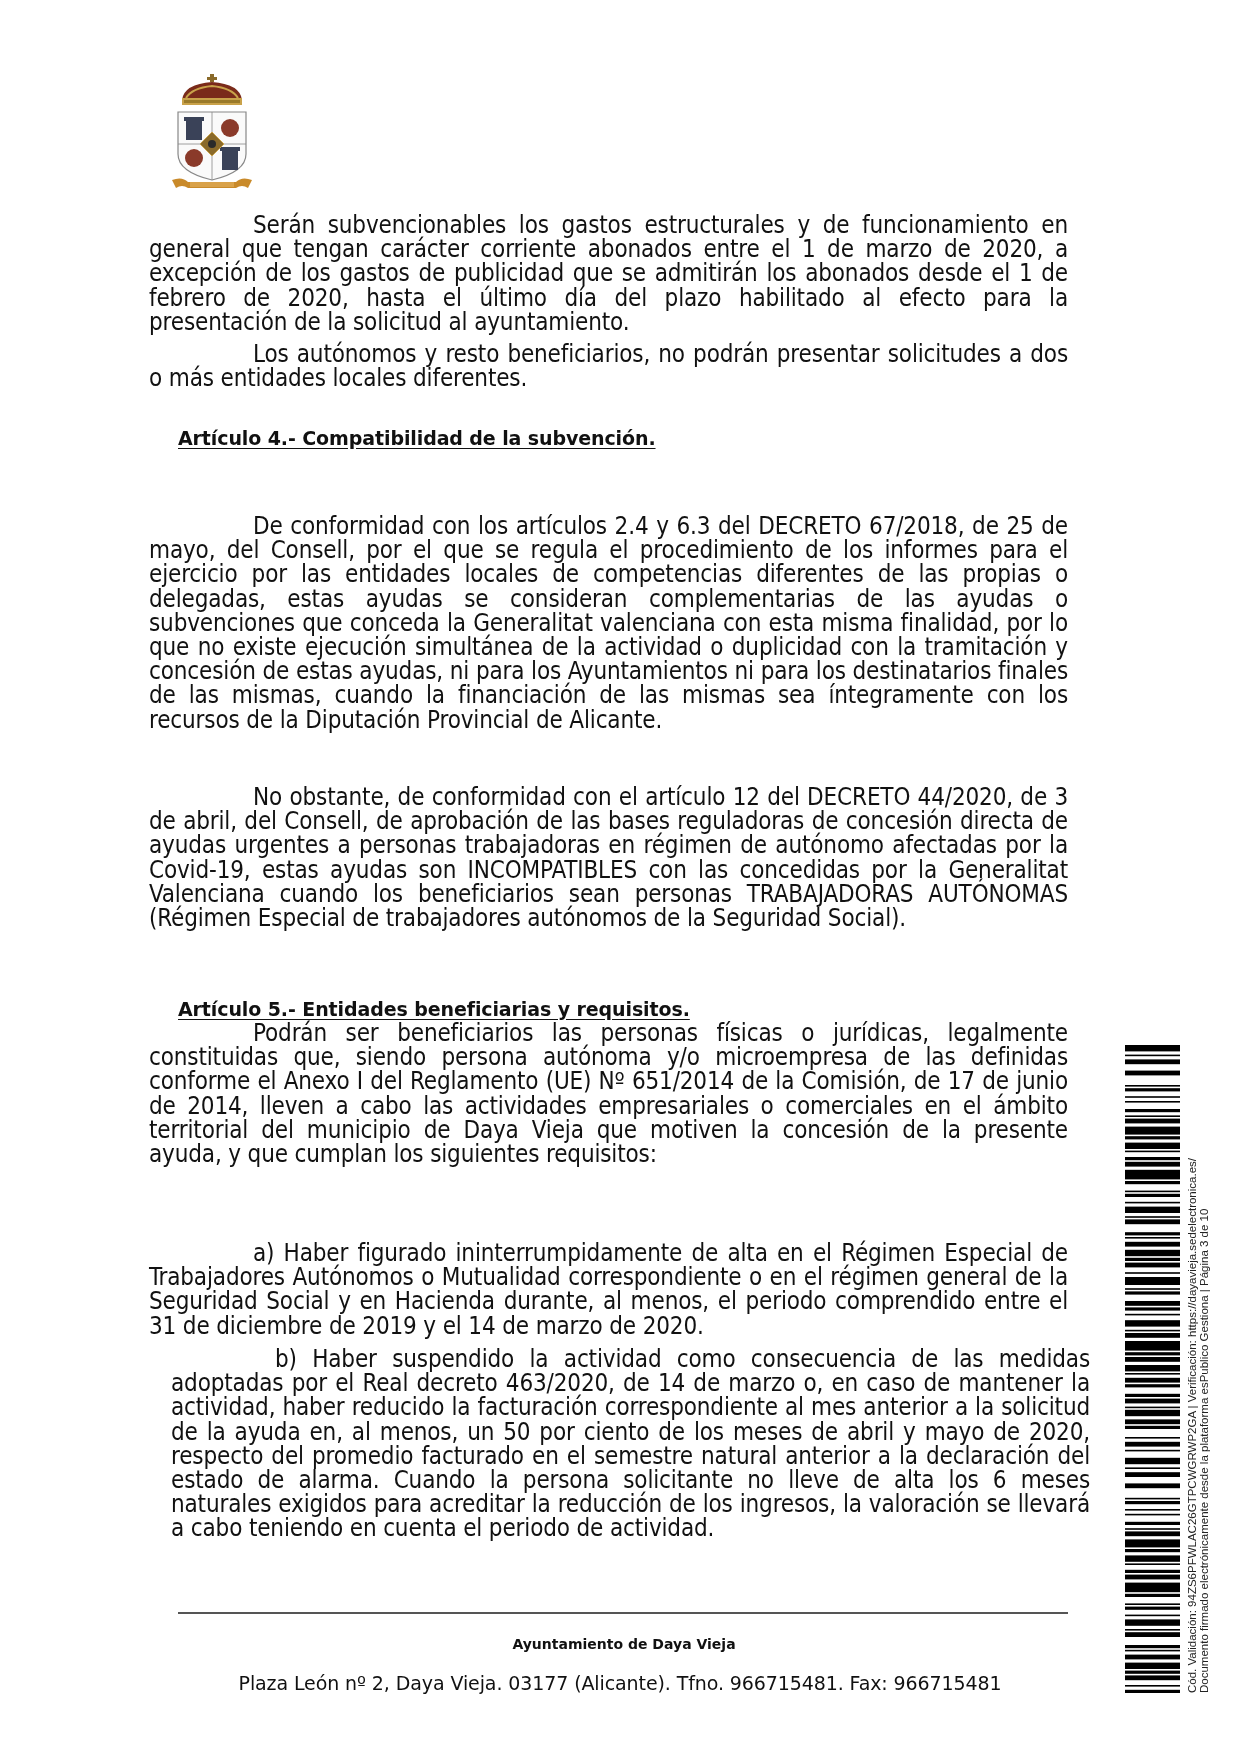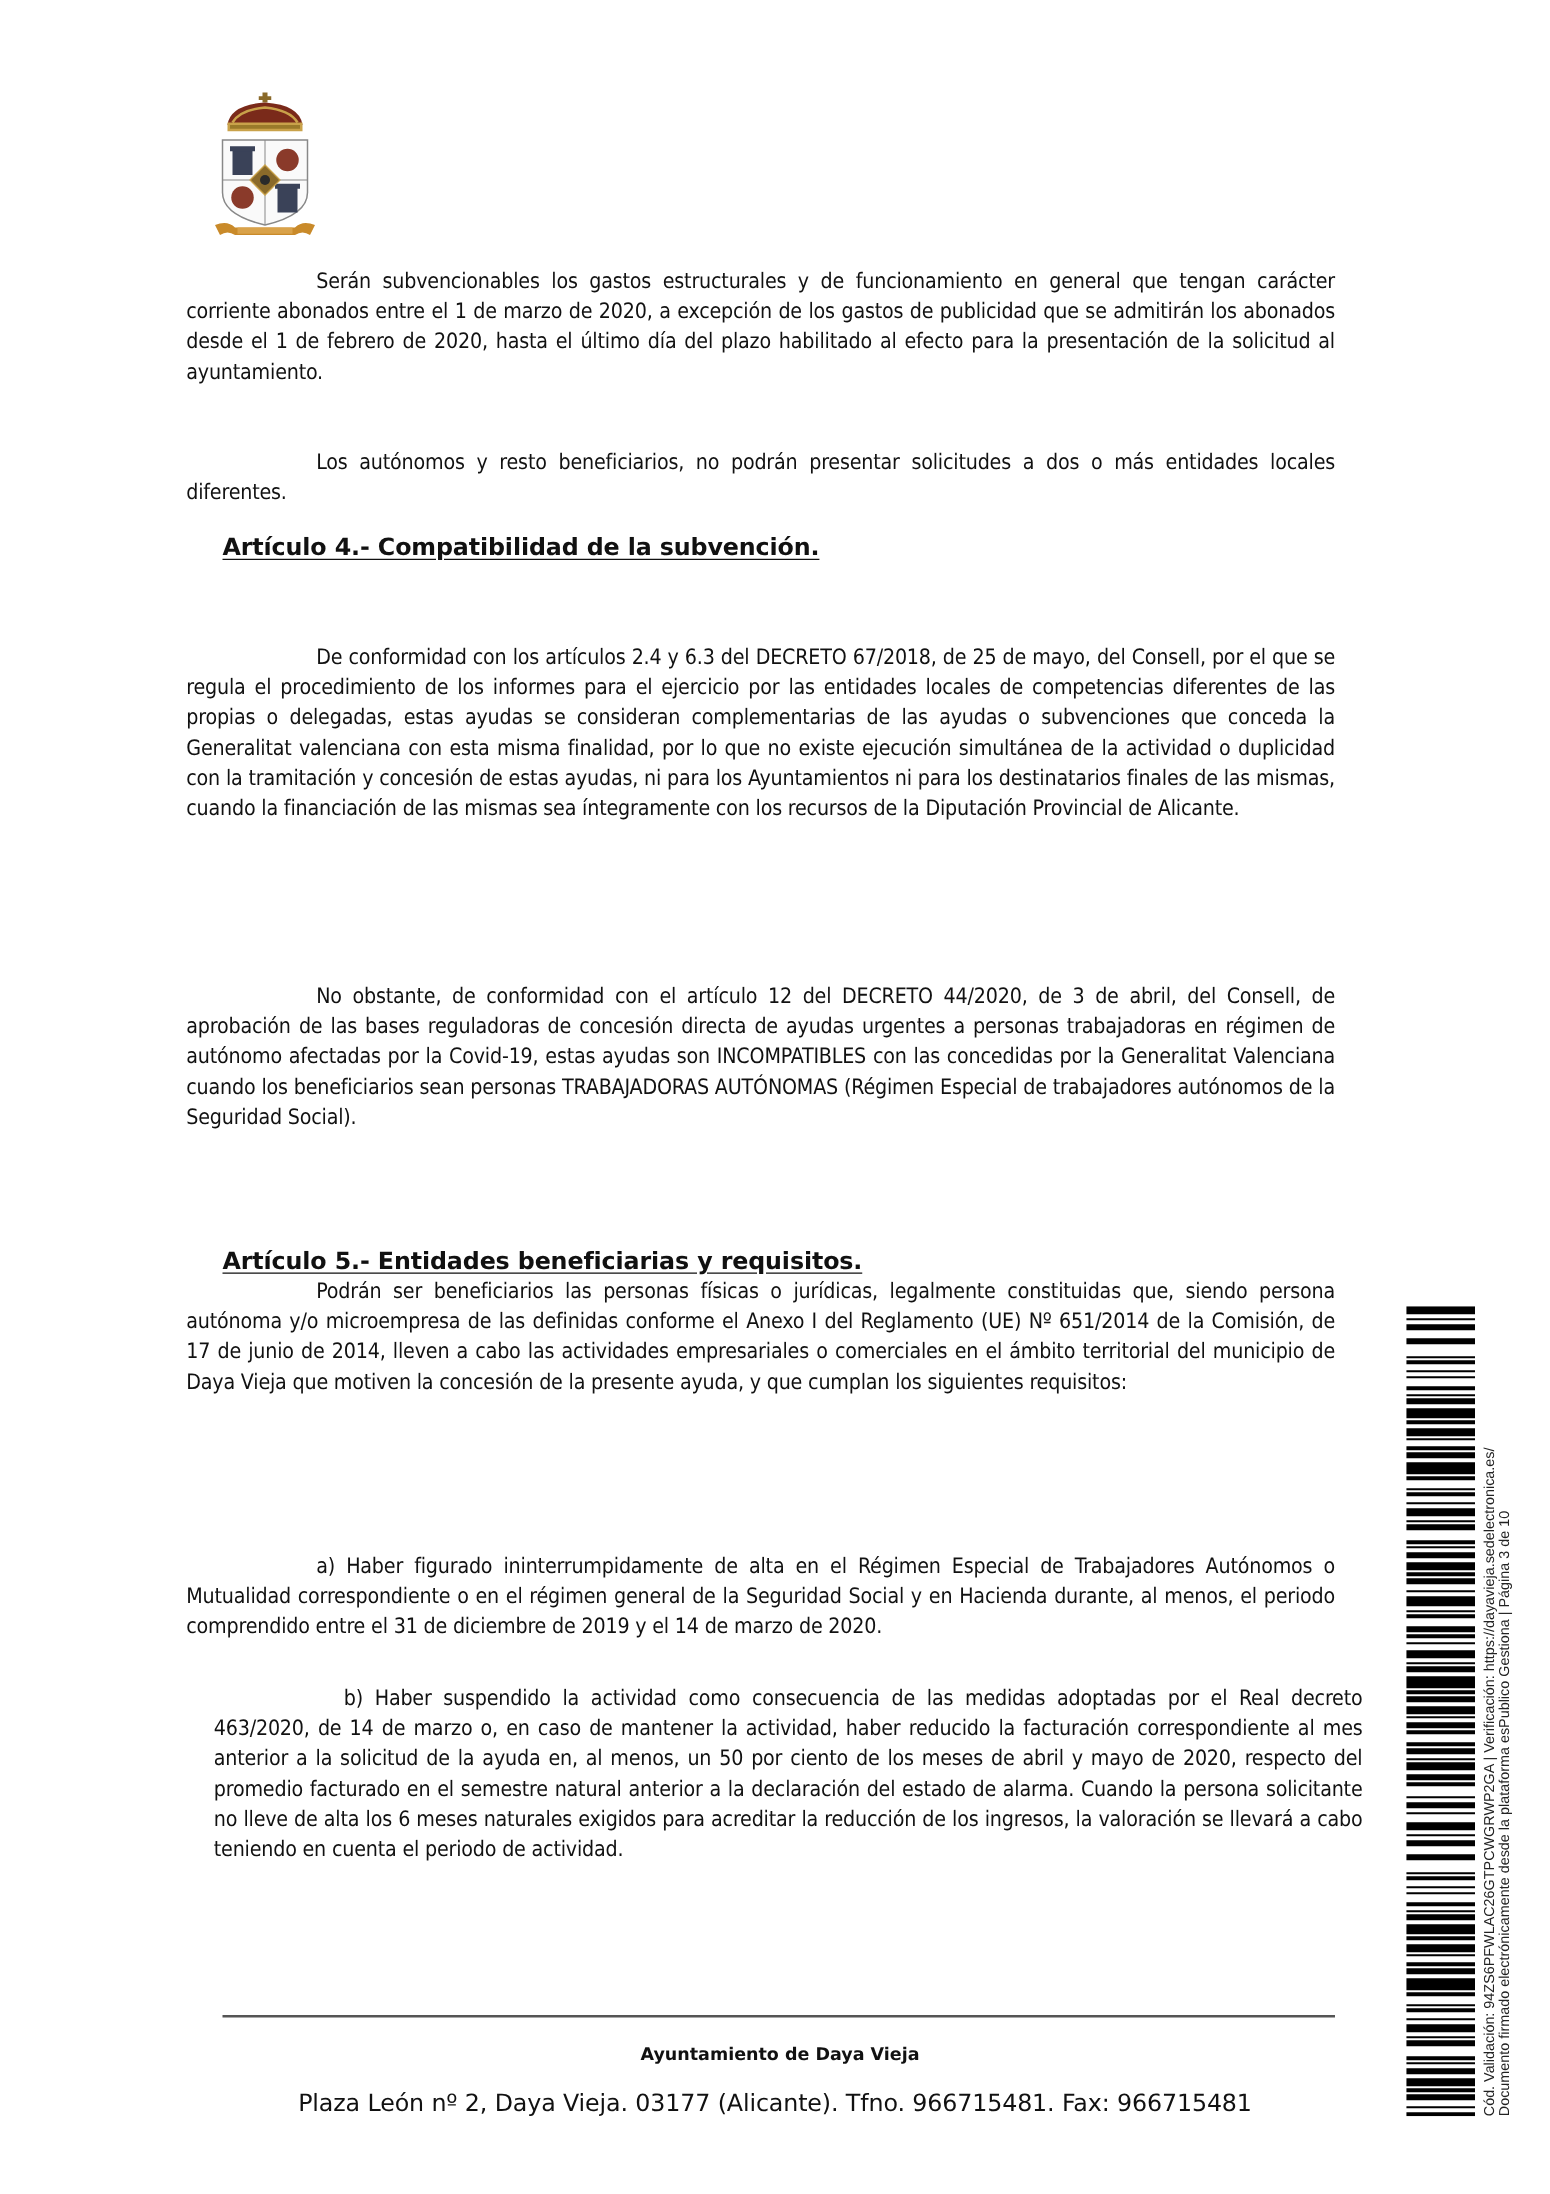--- a/index.html
+++ b/index.html
@@ -1,20 +1,20 @@
 <!DOCTYPE html>
 <html><head>
 <meta charset="utf-8">
 <style>
   html, body { margin: 0; padding: 0; background: #ffffff; }
   body { width: 1240px; height: 1755px; position: relative; overflow: hidden;
          font-family: "DejaVu Sans", sans-serif; color: #111; }
   .logo { position: absolute; left: 172px; top: 72px; width: 80px; height: 118px; }
   .content { position: absolute; left: 149px; width: 919px; }
-  p.body { margin: 0; font-size: 17px; line-height: 24.2px; text-align: justify;
+  p.body { margin: 0; font-size: 24px; line-height: 24.2px; text-align: justify;
            font-stretch: condensed; letter-spacing: -0.15px; }
   p.body .ind { display: inline-block; width: 104px; }
   h2.art { position: absolute; left: 178px; margin: 0; font-size: 19px; font-weight: bold;
            text-decoration: underline; text-underline-offset: 3px; letter-spacing: -0.1px; }
   .footer-rule { position: absolute; left: 178px; top: 1612px; width: 890px; height: 0;
                  border-top: 2px solid #555; }
   .footer-title { position: absolute; left: 0; width: 1240px; top: 1636px; text-align: center;
                   font-size: 14px; font-weight: bold; padding-left: 4px; }
   .footer-title span, .footer-addr span { display: inline-block; }
   .footer-addr { position: absolute; left: 0; width: 1240px; top: 1672px; text-align: center;
@@ -51,21 +51,21 @@
   </g>
   <g>
     <path d="M0 108 Q10 104 16 110 L64 110 Q70 104 80 108 L76 116 Q70 112 64 116 L16 116 Q10 112 4 116 Z" fill="#c98a2a"></path>
     <rect x="18" y="110" width="44" height="5" fill="#d9a24a"></rect>
   </g>
 </svg>
 
 <div class="content" style="top: 213px;">
   <p class="body"><span class="ind"></span><span>Serán subvencionables los gastos estructurales y de funcionamiento en general que tengan carácter corriente abonados entre el 1 de marzo de 2020, a excepción de los gastos de publicidad que se admitirán los abonados desde el 1 de febrero de 2020, hasta el último día del plazo habilitado al efecto para la presentación de la solicitud al ayuntamiento.</span></p>
 </div>
-<div class="content" style="top: 342px; margin-top: 16px;">
+<div class="content" style="top: 342px;">
   <p class="body"><span class="ind"></span><span>Los autónomos y resto beneficiarios, no podrán presentar solicitudes a dos o más entidades locales diferentes.</span></p>
 </div>
 
 <h2 class="art" style="top: 427px; text-align: right;">Artículo 4.- Compatibilidad de la subvención.</h2>
 
 <div class="content" style="top: 514px;">
   <p class="body"><span class="ind"></span><span>De conformidad con los artículos 2.4 y 6.3 del DECRETO 67/2018, de 25 de mayo, del Consell, por el que se regula el procedimiento de los informes para el ejercicio por las entidades locales de competencias diferentes de las propias o delegadas, estas ayudas se consideran complementarias de las ayudas o subvenciones que conceda la Generalitat valenciana con esta misma finalidad, por lo que no existe ejecución simultánea de la actividad o duplicidad con la tramitación y concesión de estas ayudas, ni para los Ayuntamientos ni para los destinatarios finales de las mismas, cuando la financiación de las mismas sea íntegramente con los recursos de la Diputación Provincial de Alicante.</span></p>
 </div>
 <div class="content" style="top: 785px;">
   <p class="body"><span class="ind"></span><span>No obstante, de conformidad con el artículo 12 del DECRETO 44/2020, de 3 de abril, del Consell, de aprobación de las bases reguladoras de concesión directa de ayudas urgentes a personas trabajadoras en régimen de autónomo afectadas por la Covid-19, estas ayudas son INCOMPATIBLES con las concedidas por la Generalitat Valenciana cuando los beneficiarios sean personas TRABAJADORAS AUTÓNOMAS (Régimen Especial de trabajadores autónomos de la Seguridad Social).</span></p>

